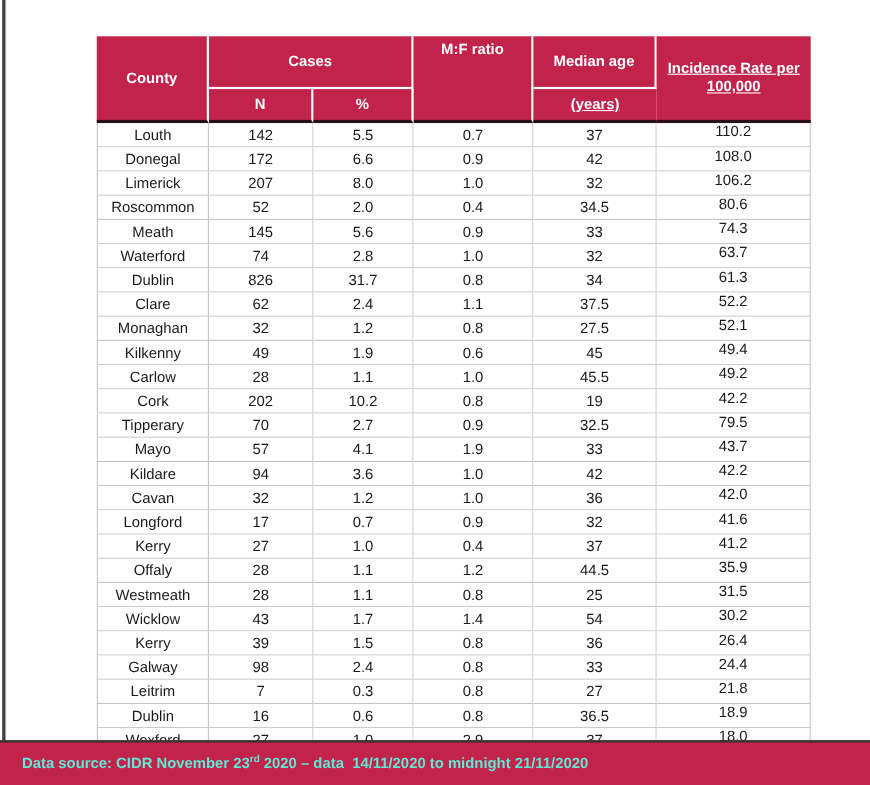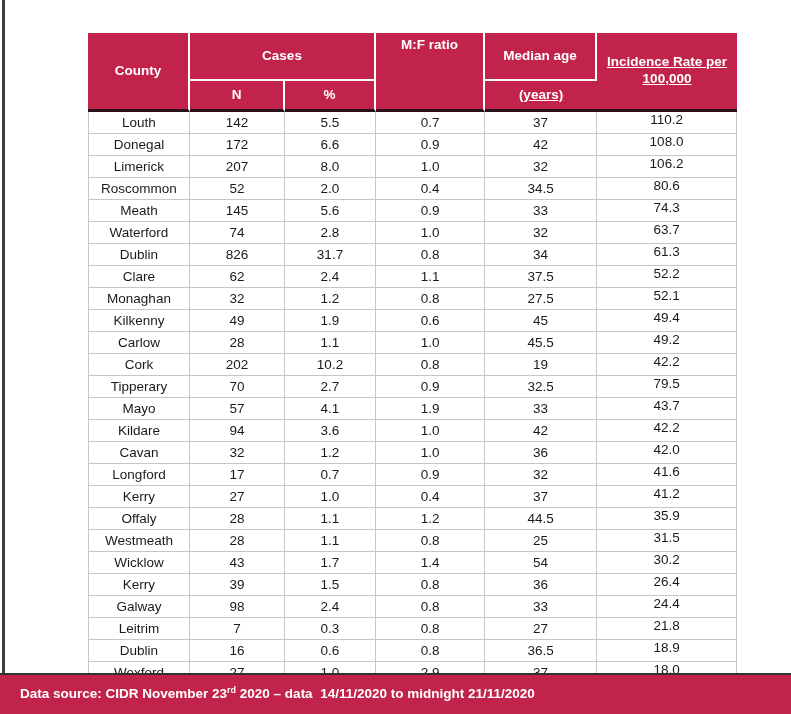--- a/index.html
+++ b/index.html
@@ -60,21 +60,21 @@
   .county-table td:first-child { border-left: 1px solid var(--grid-line, #C6C6C6); }
   .county-table td:nth-child(6) { vertical-align: bottom; padding-bottom: 6px; }
   .footer-bar {
     position: absolute;
     left: 0;
     bottom: 0;
     width: 791px;
     height: 41px;
     background: var(--accent, #C2234B);
     border-top: 2px solid #333333;
-    color: #ffffff;
+    color: #5eead4;
     font-weight: bold;
     font-size: 13.5px;
     line-height: 38px;
     padding-left: 20px;
     white-space: pre;
   }
   .footer-bar sup { font-size: 9px; line-height: 0; }
 </style>
 </head>
 <body>

